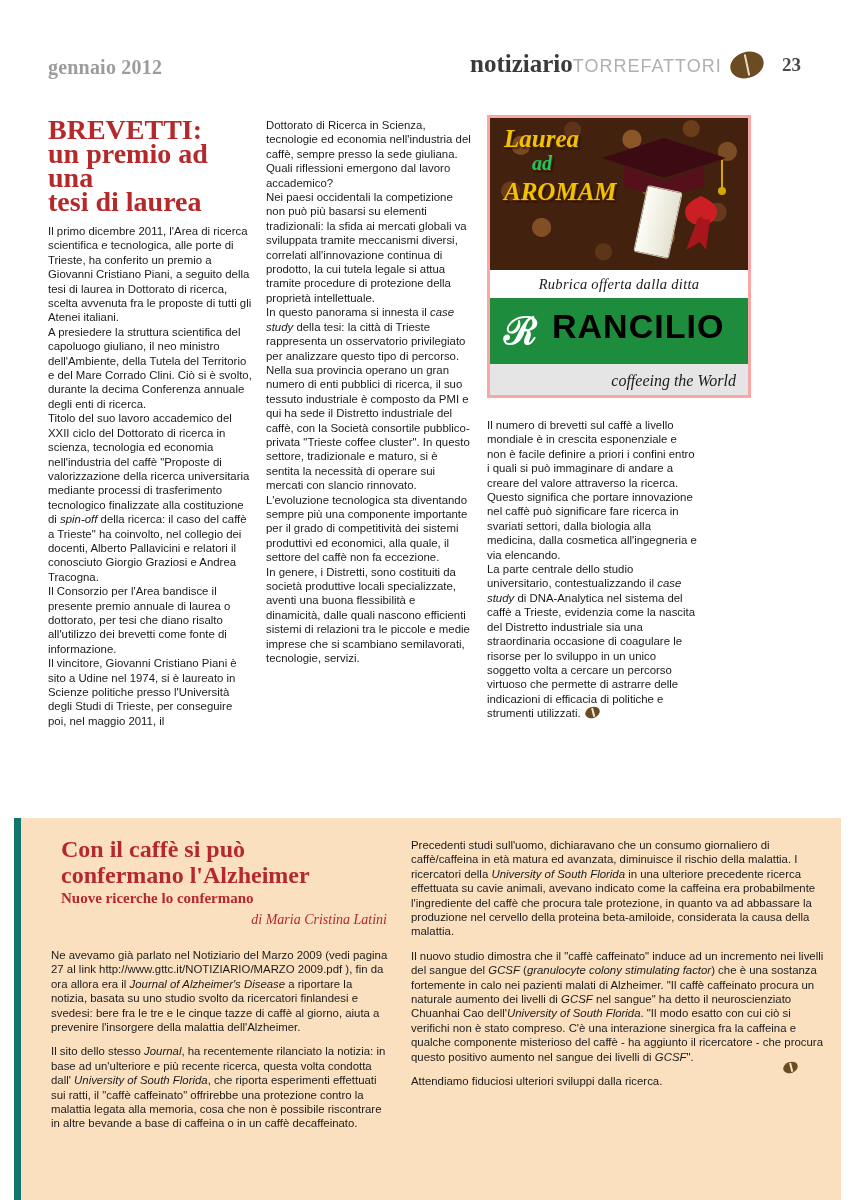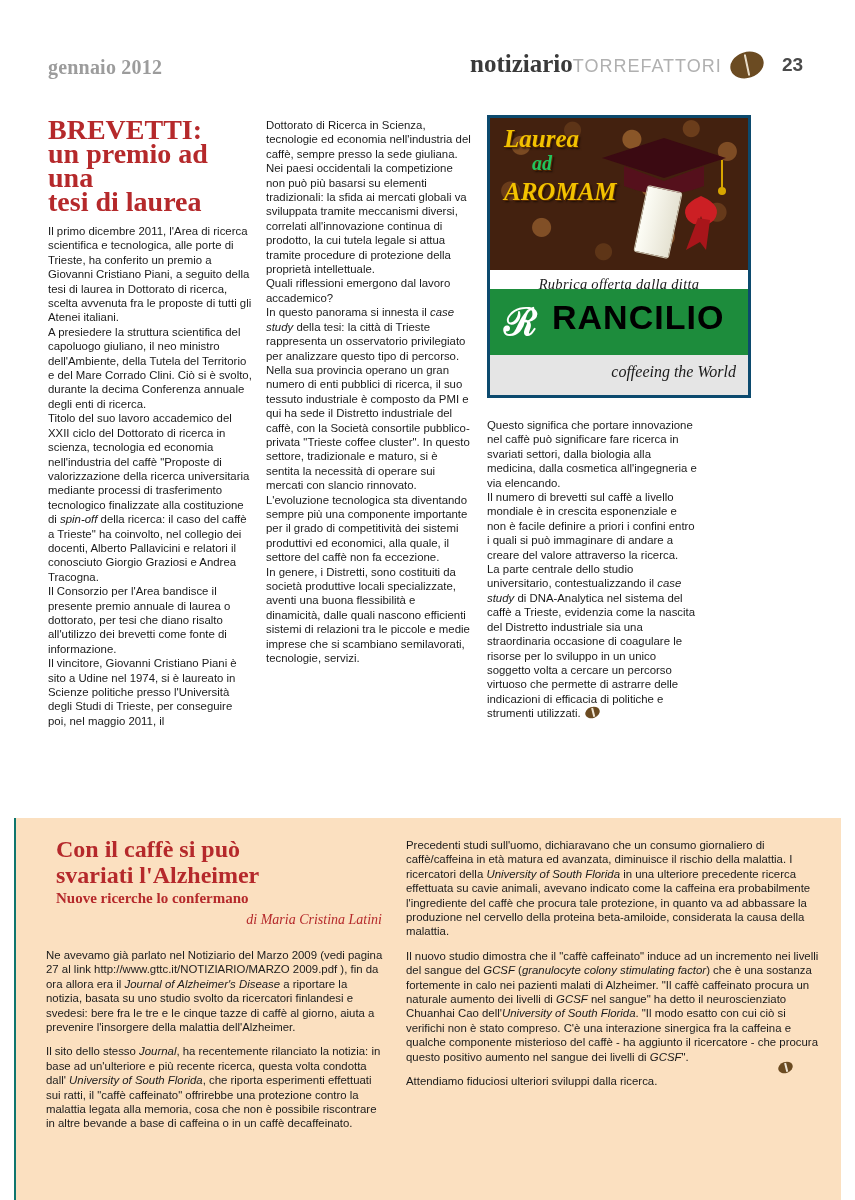--- a/index.html
+++ b/index.html
@@ -84,21 +84,21 @@
     width: 2px;
     height: 22px;
     background: #e8dcc8;
     transform: translateX(-50%) rotate(6deg);
     border-radius: 2px;
   }
   .header-pagenum {
     position: absolute;
     left: 782px;
     top: 6px;
-    font-family: Liberation Sans, sans-serif;
+    font-family: Liberation Serif, serif;
     font-size: 19px;
     font-weight: bold;
     color: #4a4a4a;
   }
 
   
   .col {
     position: absolute;
     font-size: 11.4px;
     line-height: 14.4px;
@@ -145,21 +145,21 @@
     transform: translateX(-50%) rotate(6deg);
   }
 
   
   .ad {
     position: absolute;
     left: 487px;
     top: 115px;
     width: 258px;
     height: 277px;
-    border: 3px solid #0c4a6e;
+    border: 3px solid #fca5a5;
     background: #ffffff;
     overflow: hidden;
   }
   .ad-top {
     position: relative;
     width: 100%;
     height: 152px;
     background: #3a1c0d;
     overflow: hidden;
   }
@@ -234,21 +234,21 @@
   }
   .ad-ribbon {
     position: absolute;
     left: 186px;
     top: 72px;
     width: 50px;
     height: 62px;
   }
   .ad-rubrica {
     position: relative;
-    height: 19px;
+    height: 28px;
     background: #ffffff;
     text-align: center;
   }
   .ad-rubrica span {
     font-family: "Liberation Serif", serif;
     font-style: italic;
     font-size: 14.5px;
     color: #1a1a1a;
     line-height: 28px;
     letter-spacing: .3px;
@@ -296,21 +296,21 @@
   }
 
   
   .bottom-box {
     position: absolute;
     left: 14px;
     top: 818px;
     width: 827px;
     height: 382px;
     background: #fbe0c0;
-    border-left: 2px solid #0f766e;
+    border-left: 7px solid #0f766e;
     box-sizing: border-box;
   }
   .alz-title {
     position: absolute;
     left: 40px;
     top: 18px;
     width: 330px;
     font-family: "Liberation Serif", serif;
     font-size: 24px;
     line-height: 26px;
@@ -374,22 +374,22 @@
     </div>
     <p>Il primo dicembre 2011, l'Area di ricerca scientifica e tecnologica, alle porte di Trieste, ha conferito un premio a Giovanni Cristiano Piani, a seguito della tesi di laurea in Dottorato di ricerca, scelta avvenuta fra le proposte di tutti gli Atenei italiani.</p>
     <p>A presiedere la struttura scientifica del capoluogo giuliano, il neo ministro dell'Ambiente, della Tutela del Territorio e del Mare Corrado Clini. Ciò si è svolto, durante la decima Conferenza annuale degli enti di ricerca.</p>
     <p><span>Titolo del suo lavoro accademico del XXII ciclo del Dottorato di ricerca in scienza, tecnologia ed economia nell'industria del caffè "Proposte di valorizzazione della ricerca universitaria mediante processi di trasferimento tecnologico finalizzate alla costituzione di </span><em>spin-off</em><span> della ricerca: il caso del caffè a Trieste" ha coinvolto, nel collegio dei docenti, Alberto Pallavicini e relatori il conosciuto Giorgio Graziosi e Andrea Tracogna.</span></p>
     <p>Il Consorzio per l'Area bandisce il presente premio annuale di laurea o dottorato, per tesi che diano risalto all'utilizzo dei brevetti come fonte di informazione.</p>
     <p>Il vincitore, Giovanni Cristiano Piani è sito a Udine nel 1974, si è laureato in Scienze politiche presso l'Università degli Studi di Trieste, per conseguire poi, nel maggio 2011, il</p>
   </div>
 
   <div class="col col2">
     <p>Dottorato di Ricerca in Scienza, tecnologie ed economia nell'industria del caffè, sempre presso la sede giuliana.</p>
+    <p>Quali riflessioni emergono dal lavoro accademico?</p>
     <p>Nei paesi occidentali la competizione non può più basarsi su elementi tradizionali: la sfida ai mercati globali va sviluppata tramite meccanismi diversi, correlati all'innovazione continua di prodotto, la cui tutela legale si attua tramite procedure di protezione della proprietà intellettuale.</p>
-    <p>Quali riflessioni emergono dal lavoro accademico?</p>
     <p><span>In questo panorama si innesta il </span><em>case study</em><span> della tesi: la città di Trieste rappresenta un osservatorio privilegiato per analizzare questo tipo di percorso. Nella sua provincia operano un gran numero di enti pubblici di ricerca, il suo tessuto industriale è composto da PMI e qui ha sede il Distretto industriale del caffè, con la Società consortile pubblico-privata "Trieste coffee cluster". In questo settore, tradizionale e maturo, si è sentita la necessità di operare sui mercati con slancio rinnovato.</span></p>
     <p>L'evoluzione tecnologica sta diventando sempre più una componente importante per il grado di competitività dei sistemi produttivi ed economici, alla quale, il settore del caffè non fa eccezione.</p>
     <p>In genere, i Distretti, sono costituiti da società produttive locali specializzate, aventi una buona flessibilità e dinamicità, dalle quali nascono efficienti sistemi di relazioni tra le piccole e medie imprese che si scambiano semilavorati, tecnologie, servizi.</p>
   </div>
 
   <div class="ad">
     <div class="ad-top">
       <div class="ad-beans"></div>
       <div class="ad-laurea">Laurea</div>
       <div class="ad-ad">ad</div>
@@ -416,29 +416,29 @@
     <div class="ad-green">
       <div class="ad-logo-mark">ℛ</div>
       <div class="ad-brand">RANCILIO</div>
     </div>
     <div class="ad-bottom">
       <div class="ad-slogan">coffeeing the World</div>
     </div>
   </div>
 
   <div class="col col3">
+    <p>Il numero di brevetti sul caffè a livello mondiale è in crescita esponenziale e non è facile definire a priori i confini entro i quali si può immaginare di andare a creare del valore attraverso la ricerca.</p>
     <p>Questo significa che portare innovazione nel caffè può significare fare ricerca in svariati settori, dalla biologia alla medicina, dalla cosmetica all'ingegneria e via elencando.</p>
-    <p>Il numero di brevetti sul caffè a livello mondiale è in crescita esponenziale e non è facile definire a priori i confini entro i quali si può immaginare di andare a creare del valore attraverso la ricerca.</p>
     <p><span>La parte centrale dello studio universitario, contestualizzando il </span><em>case study</em><span> di DNA-Analytica nel sistema del caffè a Trieste, evidenzia come la nascita del Distretto industriale sia una straordinaria occasione di coagulare le risorse per lo sviluppo in un unico soggetto volta a cercare un percorso virtuoso che permette di astrarre delle indicazioni di efficacia di politiche e strumenti utilizzati.</span><span class="end-bean"></span></p>
   </div>
 
   <div class="bottom-box">
     <div class="alz-title">
       <span>Con il caffè si può</span><br>
-      <span>svariati l'Alzheimer</span>
+      <span>confermano l'Alzheimer</span>
     </div>
     <div class="alz-sub">Nuove ricerche lo confermano</div>
     <div class="alz-author">di Maria Cristina Latini</div>
 
     <div class="bcol bcol1">
       <p><span>Ne avevamo già parlato nel Notiziario del Marzo 2009 (vedi  pagina 27 al link http://www.gttc.it/NOTIZIARIO/MARZO 2009.pdf ), fin da ora allora era il </span><em>Journal of Alzheimer's Disease</em><span> a riportare la notizia, basata su uno studio svolto da ricercatori finlandesi e svedesi: bere fra le tre e le cinque tazze di caffè al giorno, aiuta a prevenire l'insorgere della malattia dell'Alzheimer.</span></p>
       <p><span>Il sito dello stesso </span><em>Journal</em><span>, ha recentemente rilanciato la notizia: in base ad un'ulteriore e più recente ricerca, questa volta condotta dall' </span><em>University of South Florida</em><span>, che riporta esperimenti effettuati sui ratti, il "caffè caffeinato" offrirebbe una protezione contro la malattia legata alla memoria, cosa che non è possibile riscontrare in altre bevande a base di caffeina o in un caffè decaffeinato.</span></p>
     </div>
 
     <div class="bcol bcol2">

